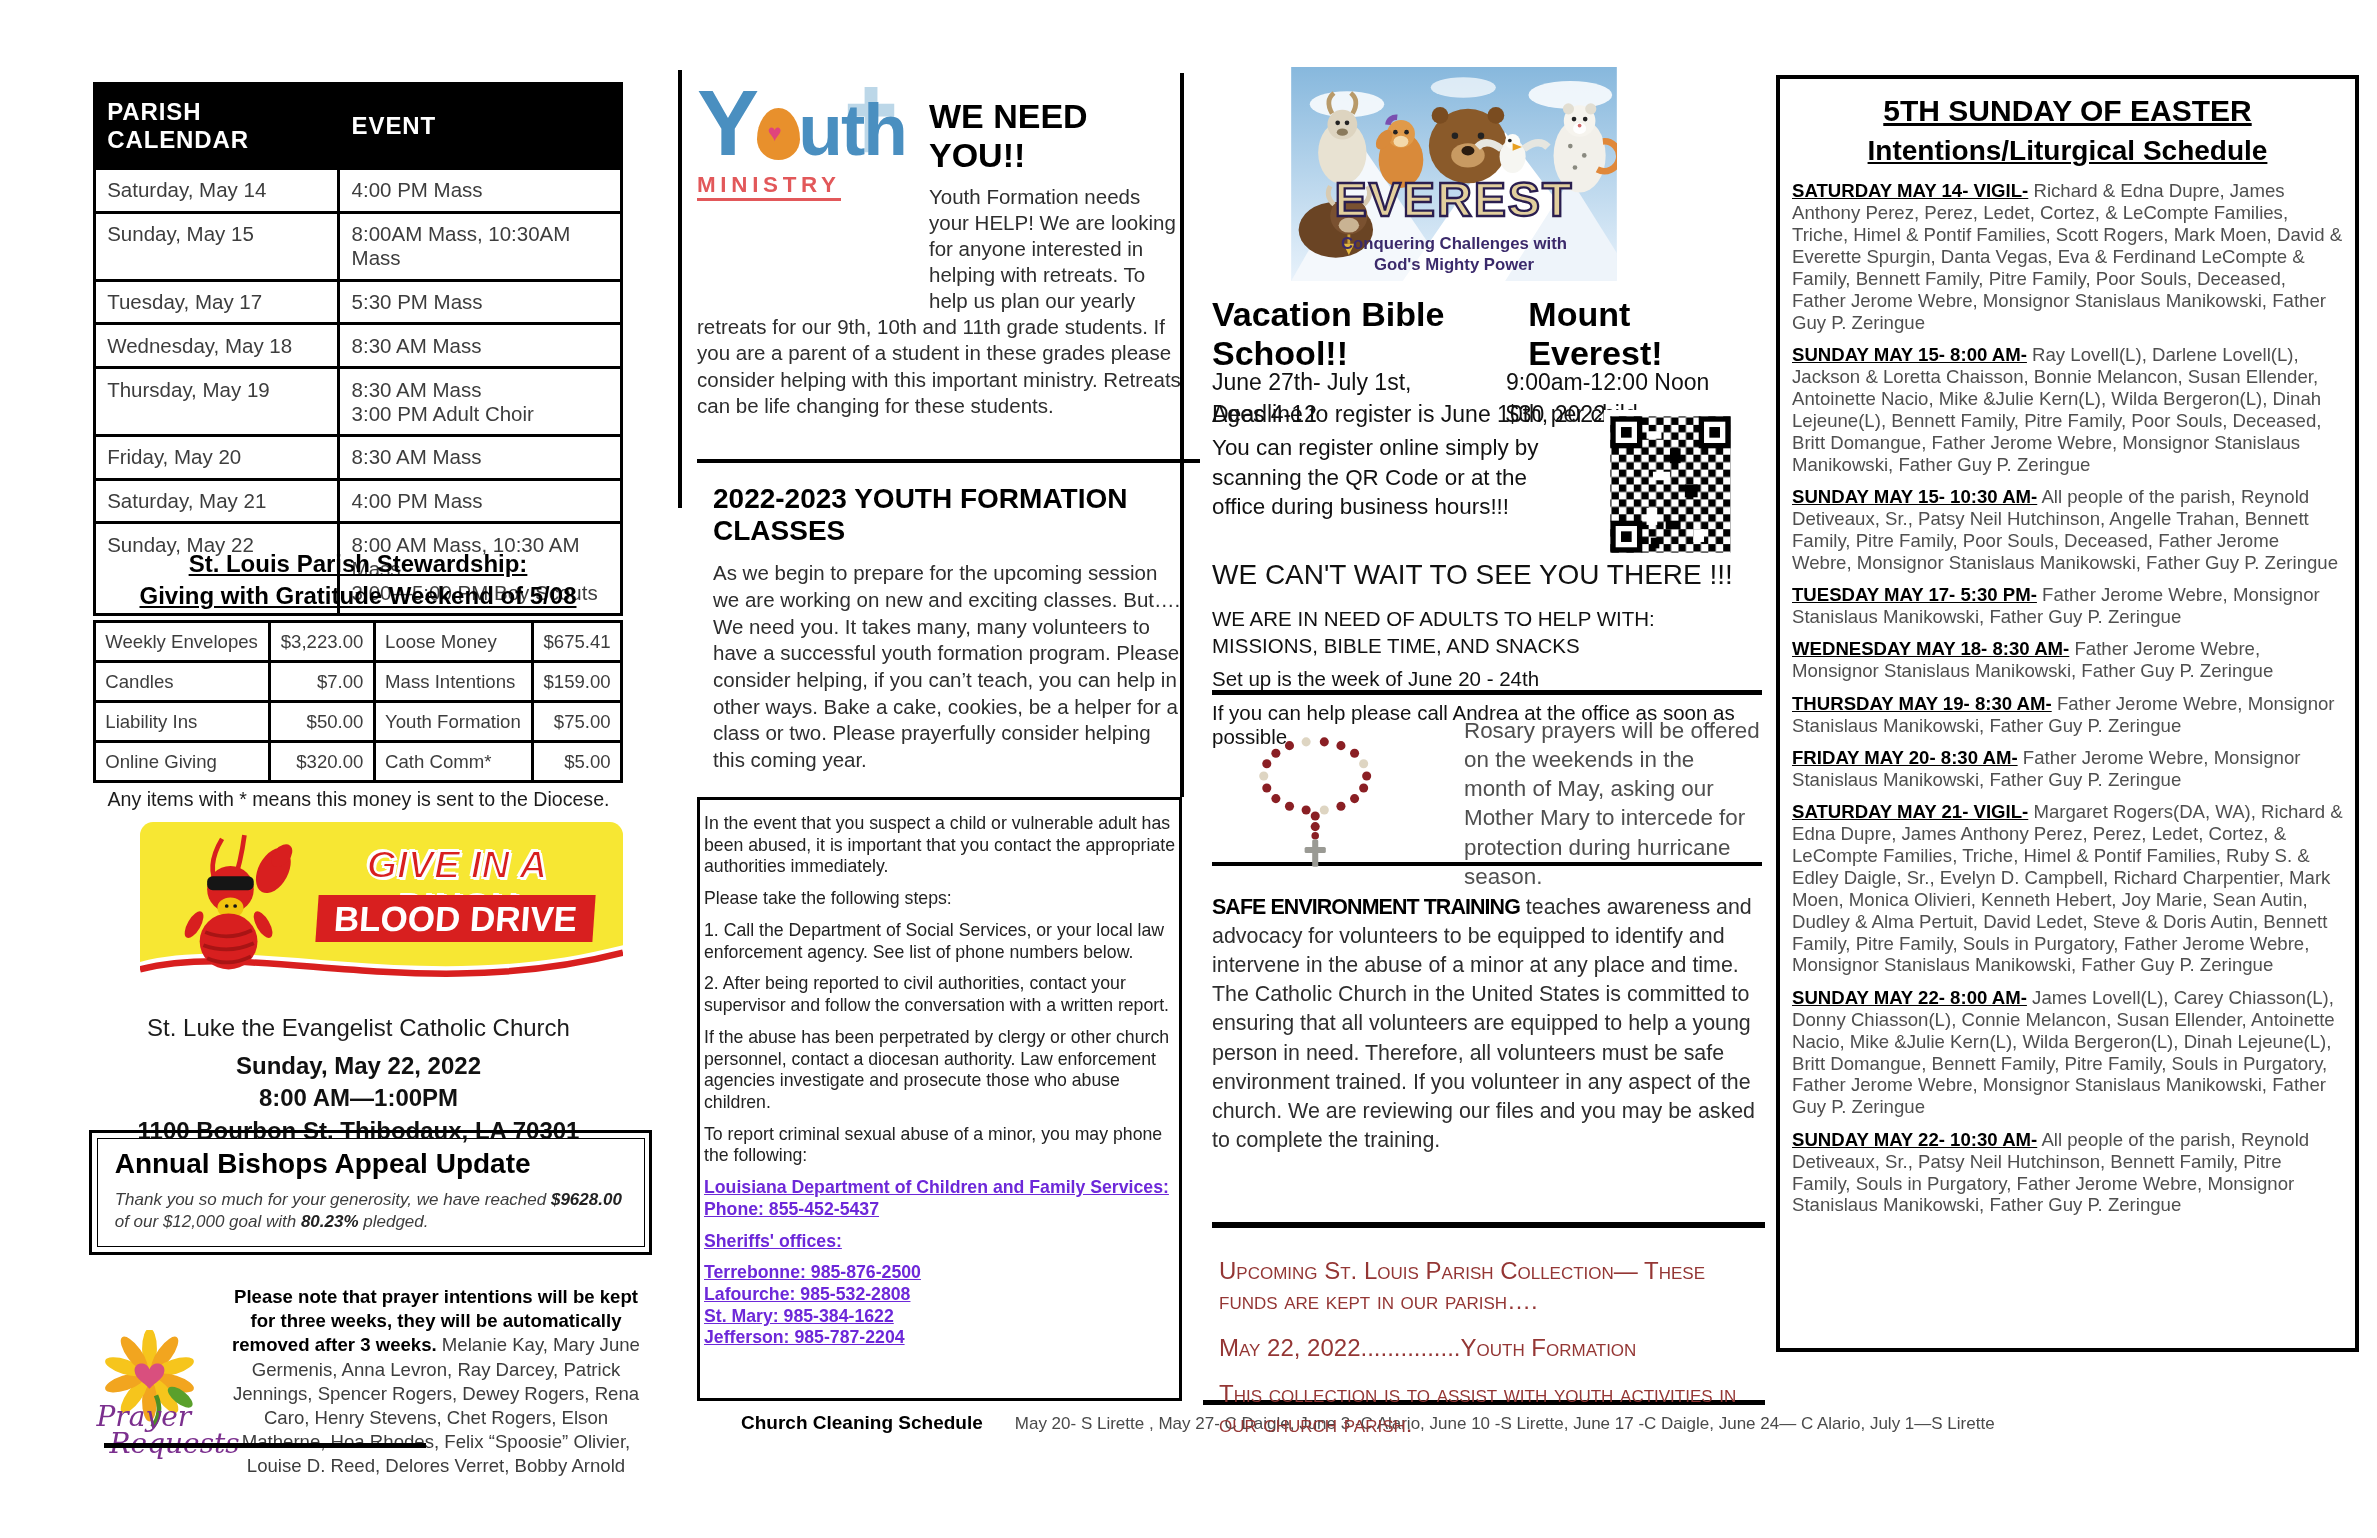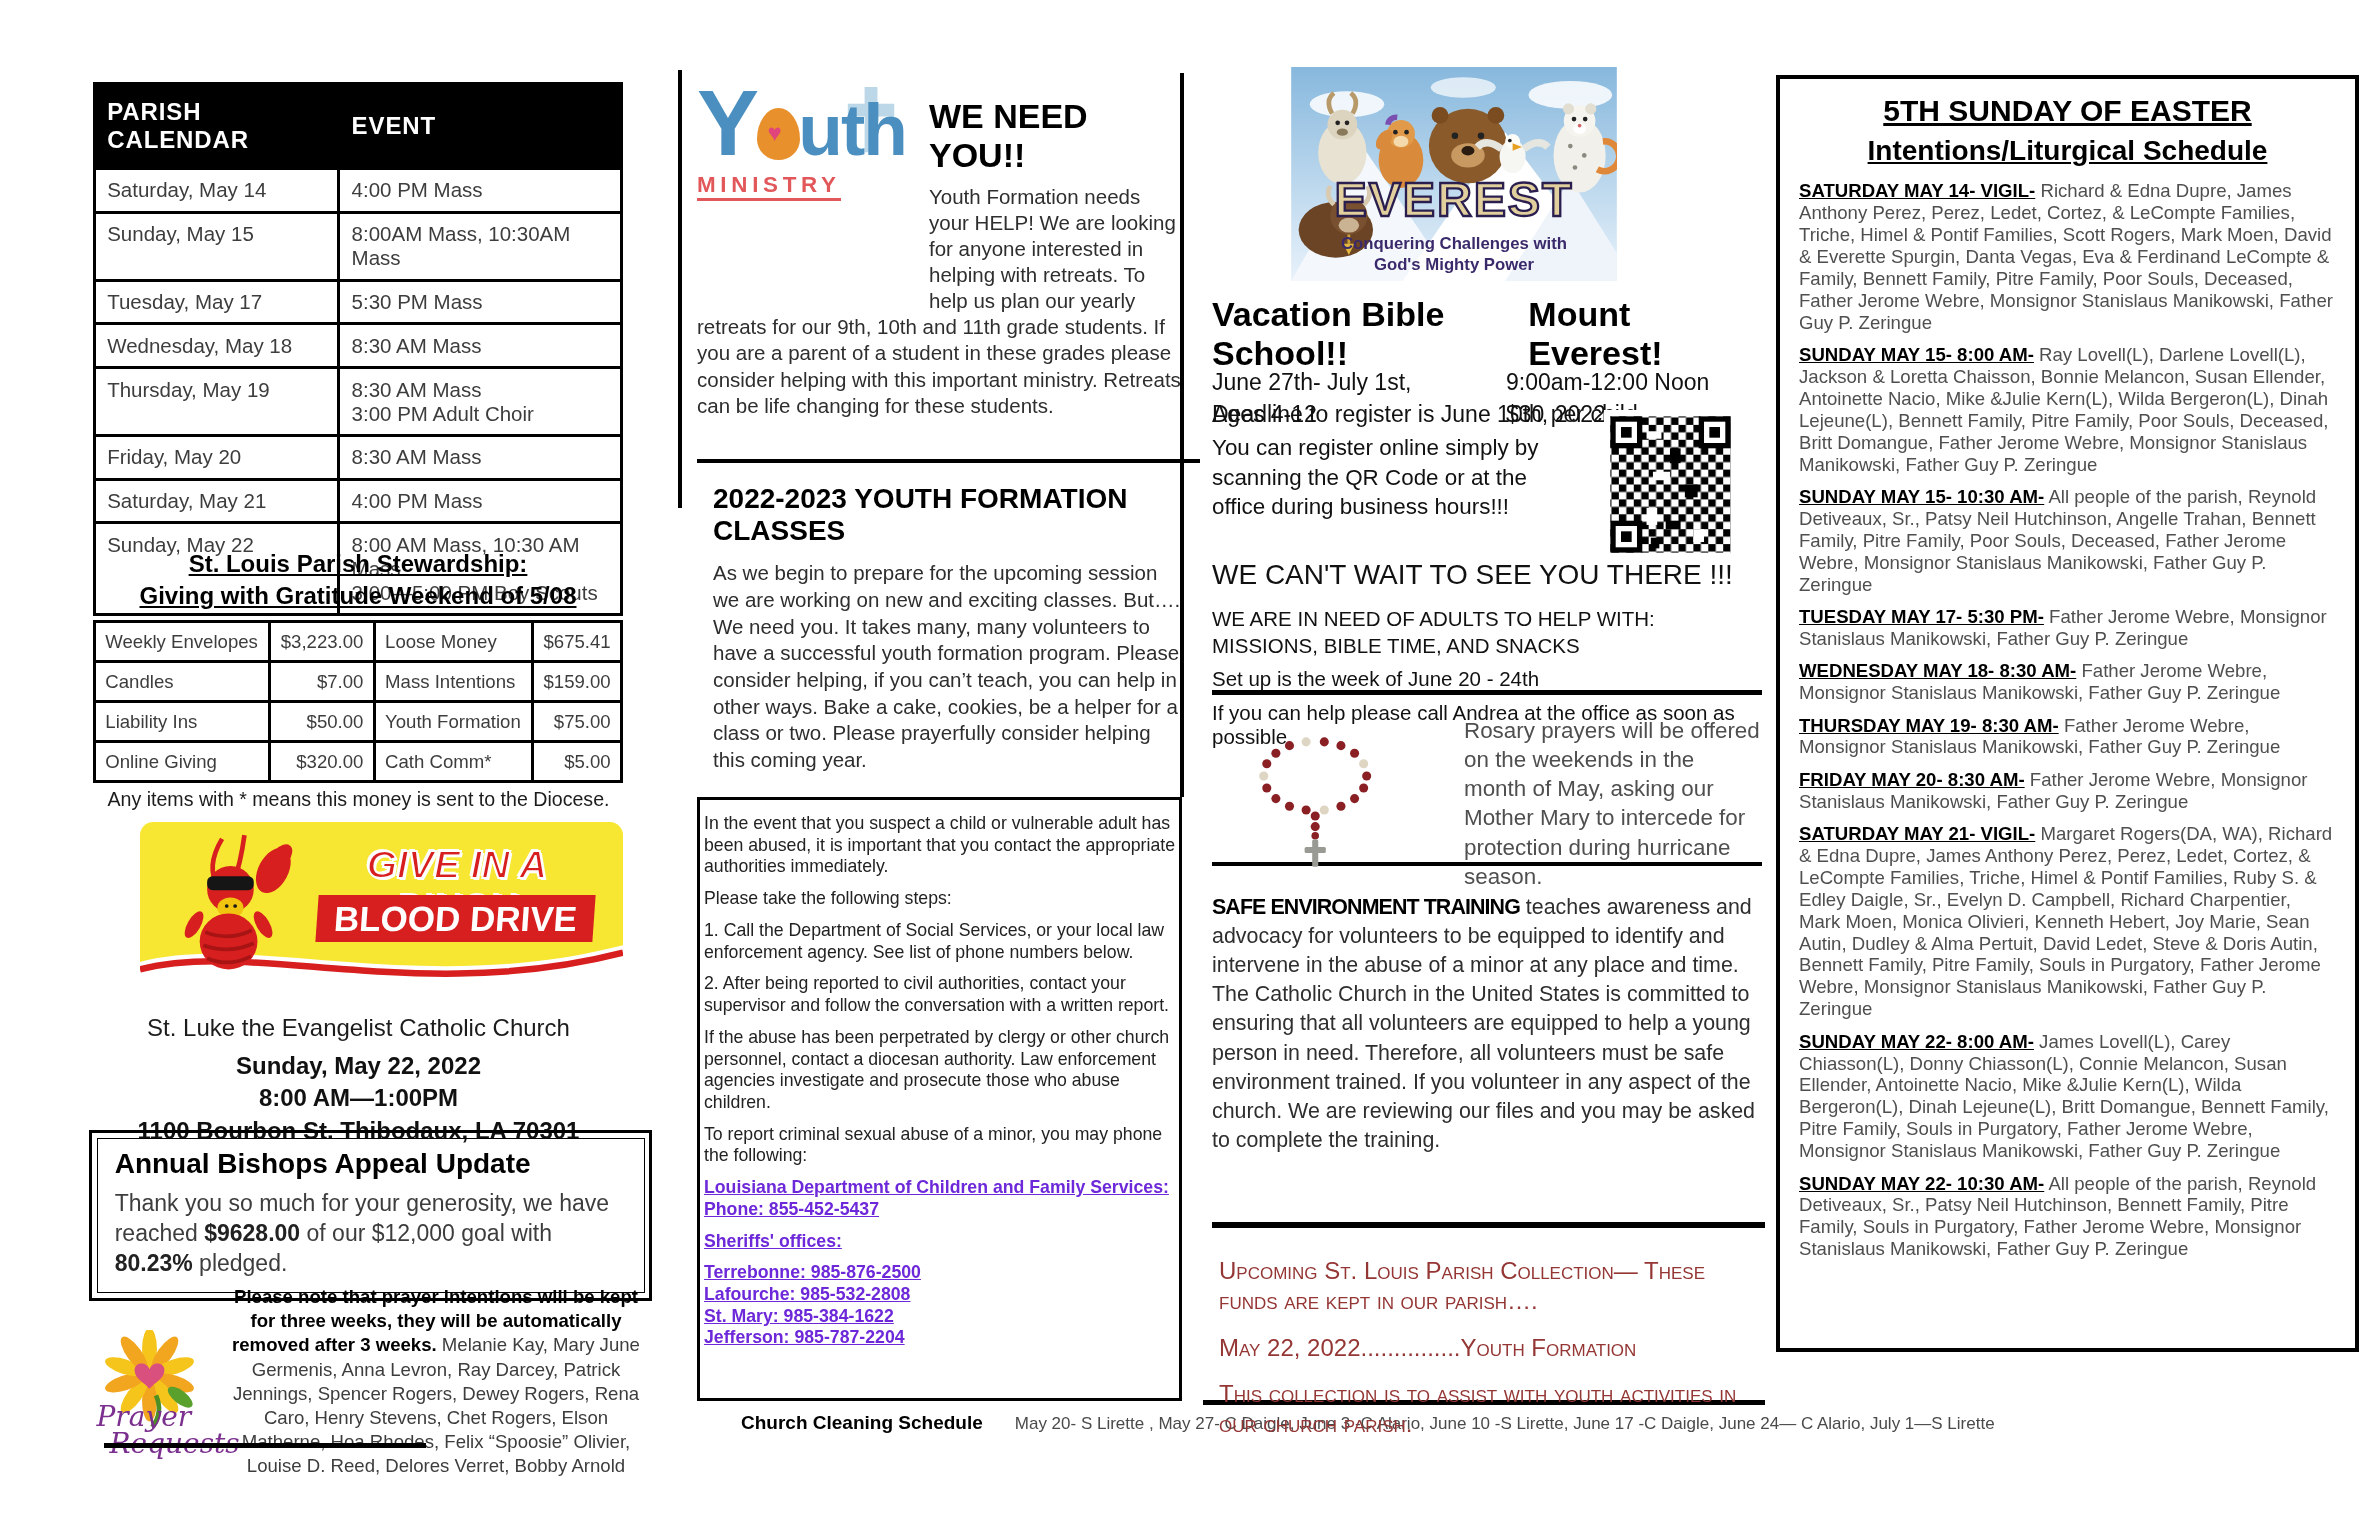--- a/index.html
+++ b/index.html
@@ -31,21 +31,21 @@
        -webkit-text-stroke:1.9px #fff;text-shadow:1.9px 1.9px 0 #fff,-1.9px -1.9px 0 #fff;}
   #bd-line2{position:absolute;left:177px;top:73px;background:#d81f1f;color:#fff;
        font-size:35px;font-weight:900;padding:3.7px 17px;transform:skewX(-4deg);}
   #bd-church{left:89px;top:1014px;width:539px;text-align:center;font-size:24px;color:#1c1c1c;}
   #bd-when{left:89px;top:1050px;width:539px;text-align:center;font-size:24px;color:#111;
        font-weight:bold;line-height:1.35;}
 
   #appeal-outer{left:89px;top:1130px;width:548px;border:3.7px solid #000;padding:4.7px;}
   #appeal-inner{border:1.9px solid #000;padding:9.3px 17px 13px;}
   #appeal-title{font-size:28px;font-weight:bold;color:#000;margin-bottom:9.3px;}
-  #appeal-body{font-size:23px;color:#3d3d3d;line-height:1.3;}
+  #appeal-body{font-size:17px;color:#3d3d3d;line-height:1.3;font-style:italic;}
   #appeal-body b{color:#222;}
 
   #prayer{left:89px;top:1285px;width:559px;font-size:18.6px;line-height:1.3;text-align:center;color:#3d3d3d;}
   #prayer .note{font-weight:bold;color:#000;}
   #prayer-flower{position:absolute;left:0px;top:45px;width:121px;height:99px;}
   #prayer-text{margin-left:135px;}
   #prayer-logo{position:absolute;left:7.5px;top:119px;width:121px;text-align:left;
        font-family:"DejaVu Serif",serif;font-style:italic;color:#7b2f8e;font-size:28px;line-height:0.95;}
   #prayer-logo .l2{margin-left:13px;}
   #hline6{left:104px;top:1443px;width:322px;height:4.7px;background:#000;}
@@ -111,21 +111,21 @@
 
   #safe{left:1212px;top:893px;width:552px;font-size:21.4px;color:#2e2e2e;line-height:1.36;}
   #safe .lead{font-weight:bold;letter-spacing:-0.9px;color:#000;}
 
   #collection{left:1219px;top:1240px;width:541px;color:#943634;font-variant:small-caps;
        font-size:24px;line-height:1.25;}
   #collection p{margin:16px 0 17px;}
 
   
   #intent-box{left:1776px;top:75px;width:583px;height:1277px;border:4.7px solid #000;
-       padding:13px 19px;box-sizing:border-box;overflow:hidden;}
+       padding:13px 12px;box-sizing:border-box;overflow:hidden;}
   #intent-box h1{font-size:30px;font-weight:bold;text-align:center;margin:1.9px 0 7.5px;
        text-decoration:underline;color:#000;}
   #intent-box h2{font-size:28px;font-weight:bold;text-align:center;margin:0 0 13px;
        text-decoration:underline;color:#000;}
   .entry{font-size:18.6px;line-height:1.18;margin:0 0 10.3px;color:#4f4f4f;}
   .entry .elabel{font-weight:bold;text-decoration:underline;color:#000;}
 </style>
 </head>
 <body>
 

